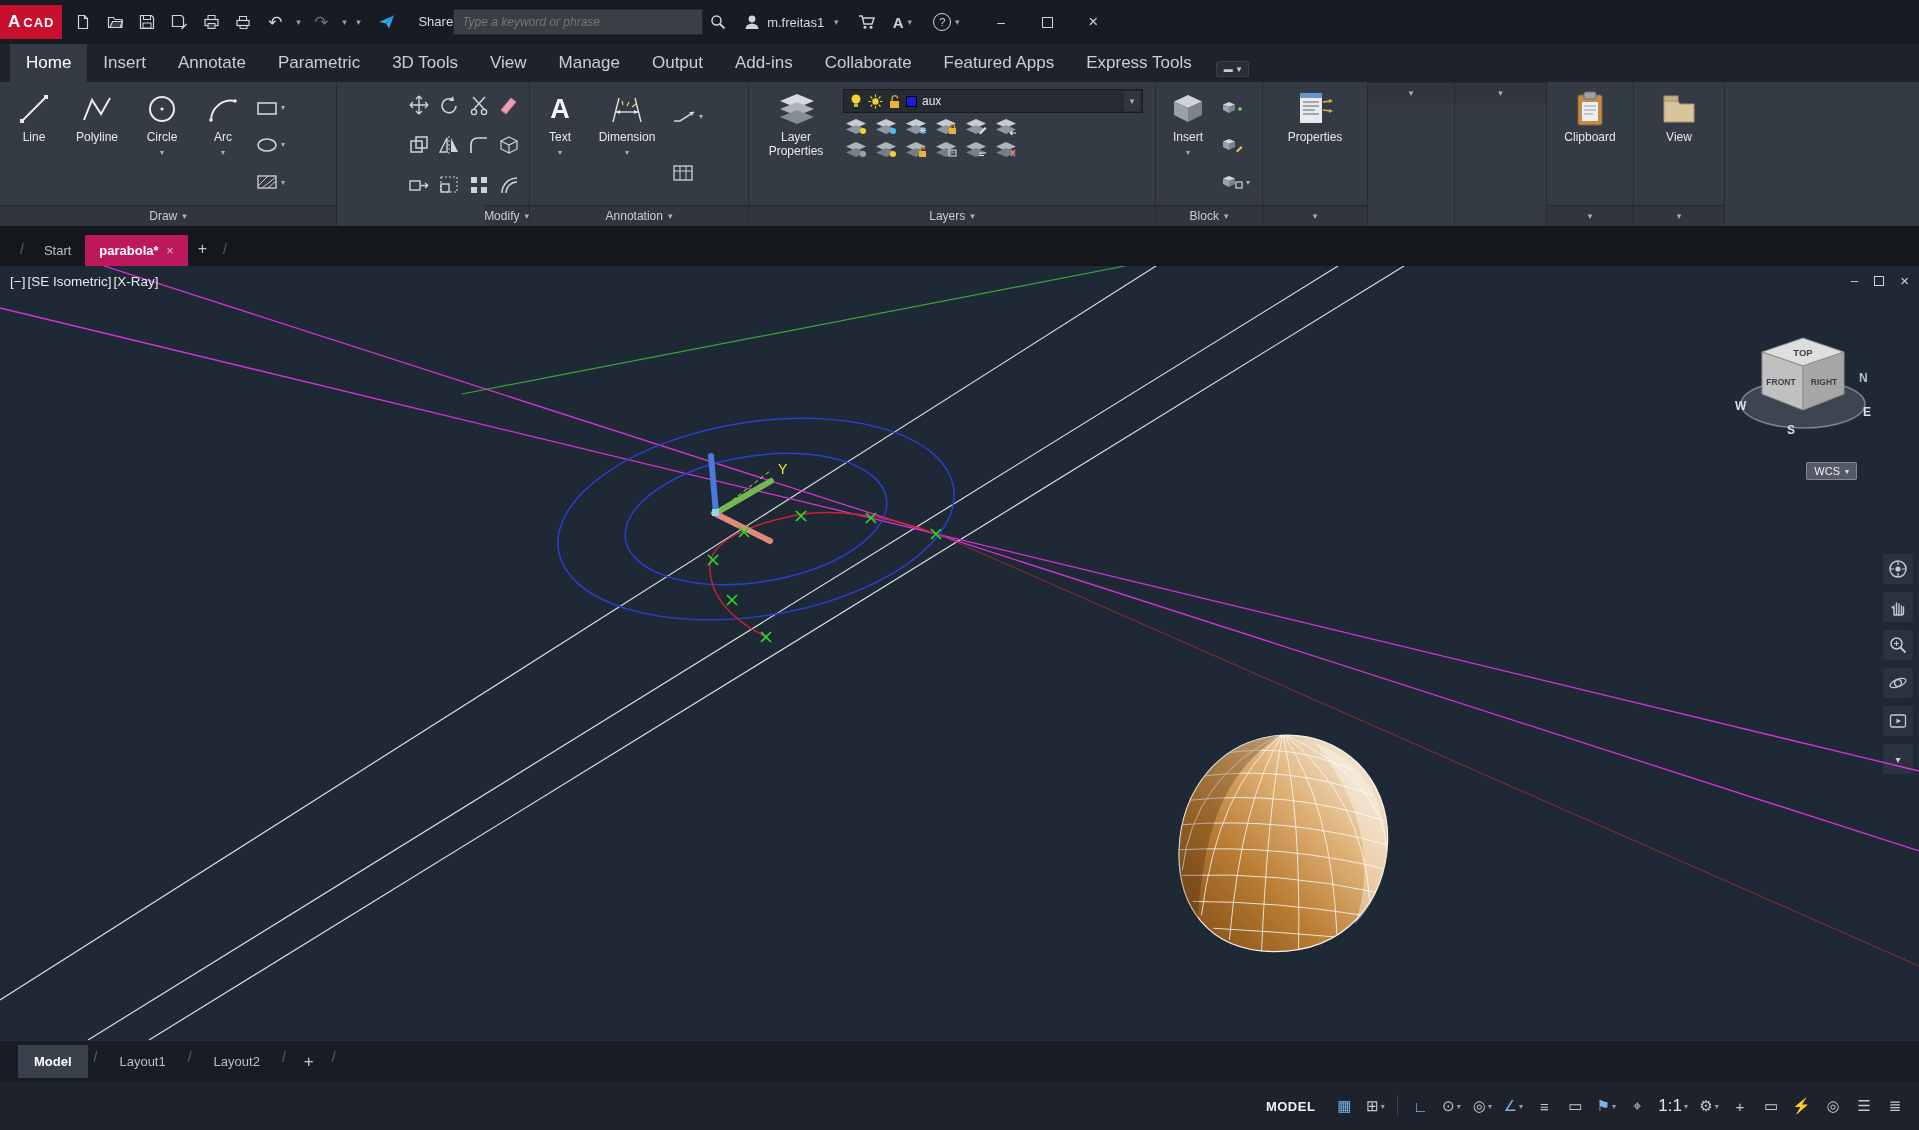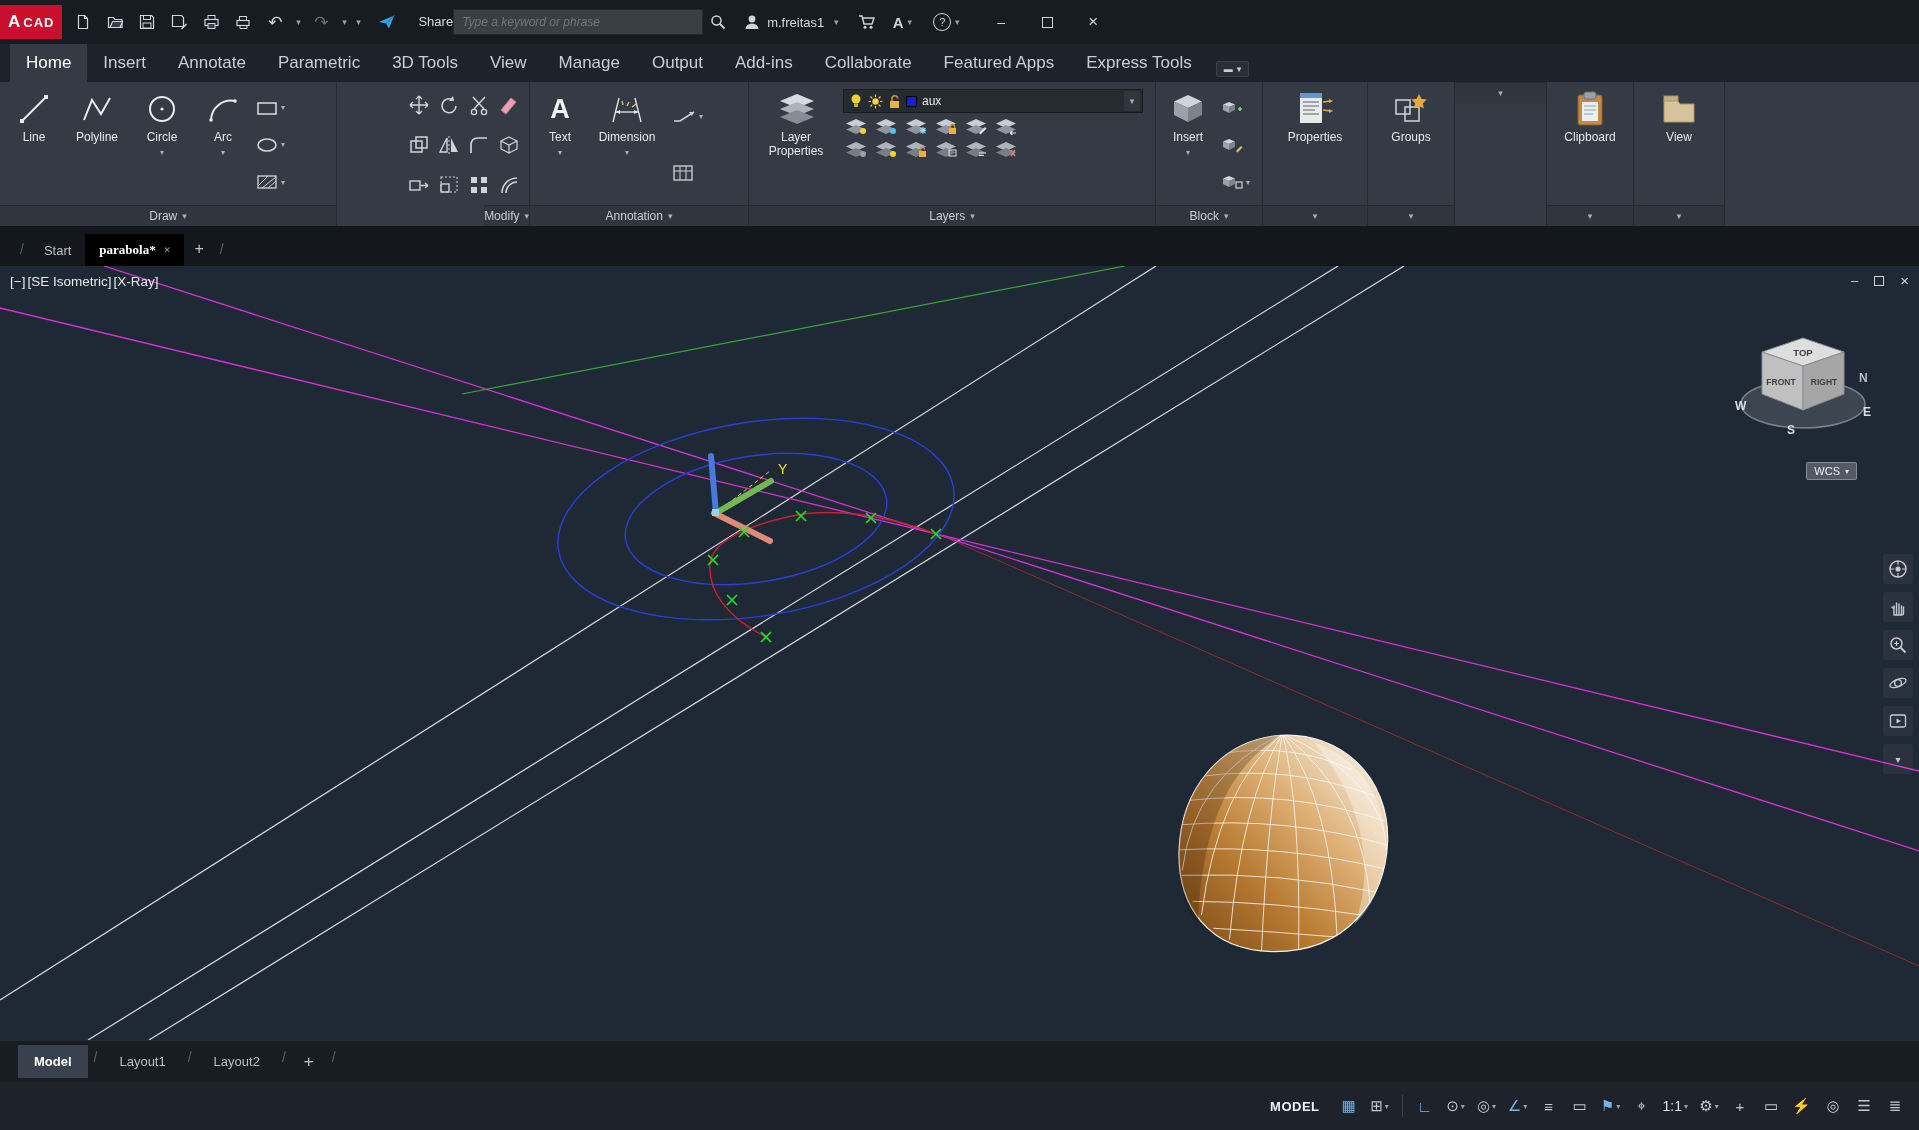--- a/index.html
+++ b/index.html
@@ -54,21 +54,21 @@
   .layer-select .lcaret { width:16px; height:20px; display:flex; align-items:center; justify-content:center; font-size:9px; color:#aab0b8; background:#31363e; }
   .swatch { width:11px; height:11px; background:#1c1cdd; border:1px solid #000; }
   .mini-row { display:flex; gap:4px; }
   .lmini { width:26px; height:20px; display:flex; align-items:center; justify-content:center; border-radius:2px; }
   .letterA { font-size:27px; font-weight:bold; color:#f2f4f6; line-height:1; }
 
   
   .filetabs { height:40px; background:#14171c; display:flex; align-items:flex-end; padding-left:14px; flex:0 0 auto; font-size:13px; }
   .slash { color:#5a616b; padding:0 6px 9px 6px; font-size:14px; }
   .ftab { display:flex; align-items:center; gap:8px; padding:8px 14px; color:#b9bfc7; }
-  .ftab.active { background:#000000; color:#fff; font-weight:bold;font-family:Liberation Serif, serif; }
+  .ftab.active { background:#be185d; color:#fff; font-weight:bold; }
   .ftab .closex { font-size:12px; color:#c2c7cd; font-weight:normal; }
   .ftab-add { padding:4px 10px 8px 10px; color:#c2c7cd; font-size:16px; }
 
   
   .viewport { flex:1; position:relative; background:#1f2835; overflow:hidden; }
   .vp-scene { position:absolute; inset:0; }
   .vp-controls { position:absolute; left:10px; top:8px; font-size:13.5px; color:#e8eaec; display:flex; gap:2px; }
   .vp-controls span { cursor:default; }
   .vp-winbtns { position:absolute; right:10px; top:6px; display:flex; gap:16px; color:#cfd3d8; font-size:13px; align-items:center; }
   .vp-maxbox { width:10px; height:10px; border:1px solid #cfd3d8; display:inline-block; }
@@ -84,21 +84,21 @@
   .ltab.active { background:#39414d; color:#fff; font-weight:bold; }
   .ltab-add { padding:4px 12px; color:#c2c7cd; font-size:17px; }
 
   
   .statusrow { height:48px; background:#1d222b; display:flex; align-items:center; padding:0 10px; flex:0 0 auto; }
   .status-group { margin-left:auto; display:flex; align-items:center; gap:3px; }
   .sbtn { min-width:28px; height:30px; display:flex; align-items:center; justify-content:center; gap:2px; border-radius:2px; padding:0 4px; font-size:15px; color:#c3c8cf; }
   .sbtn.blue { color:#7ab3e8; }
   .sbtn .s-caret { font-size:8px; color:#9aa0a8; }
   .model-lbl { font-size:13px; font-weight:bold; color:#f0f2f4; letter-spacing:0.5px; padding:0 8px; }
-  .scale-lbl { font-size:14px; color:#dfe3e7; }
+  .scale-lbl { font-size:17px; color:#dfe3e7; }
   .ssep { width:1px; height:22px; background:#3a414b; margin:0 5px; }
 </style>
 </head>
 <body>
 
 <div class="app">
 
   <div class="titlebar">
     <div class="logo-badge">
       <span class="big-a">A</span>
@@ -630,32 +630,20 @@
             </span>
           <span>Properties</span>
         </div>
       </div>
       <div class="panel-foot">
         <span class="pf-caret">▾</span>
       </div>
     </div>
 
     <div class="panel" style="width:87px;">
-      <div class="panel-body" style="justify-content:center;">
-        <div class="bb" style="width:70px;">
-          <span class="bico">
-              <svg width="38" height="38">
-                <rect x="4" y="10" width="14" height="14" fill="none" stroke="#cfd4da" stroke-width="1.5"></rect>
-                <rect x="13" y="17" width="14" height="14" fill="none" stroke="#cfd4da" stroke-width="1.5"></rect>
-                <path d="M27,4 l2.4,4.8 5.3,0.8 -3.8,3.7 0.9,5.2 -4.8,-2.5 -4.8,2.5 0.9,-5.2 -3.8,-3.7 5.3,-0.8 z" fill="#e8a83c"></path>
-              </svg>
-            </span>
-          <span>Groups</span>
-        </div>
-      </div>
       <div class="panel-foot">
         <span class="pf-caret">▾</span>
       </div>
     </div>
 
     <div class="panel" style="width:92px;">
       <div class="panel-foot">
         <span class="pf-caret">▾</span>
       </div>
     </div>

